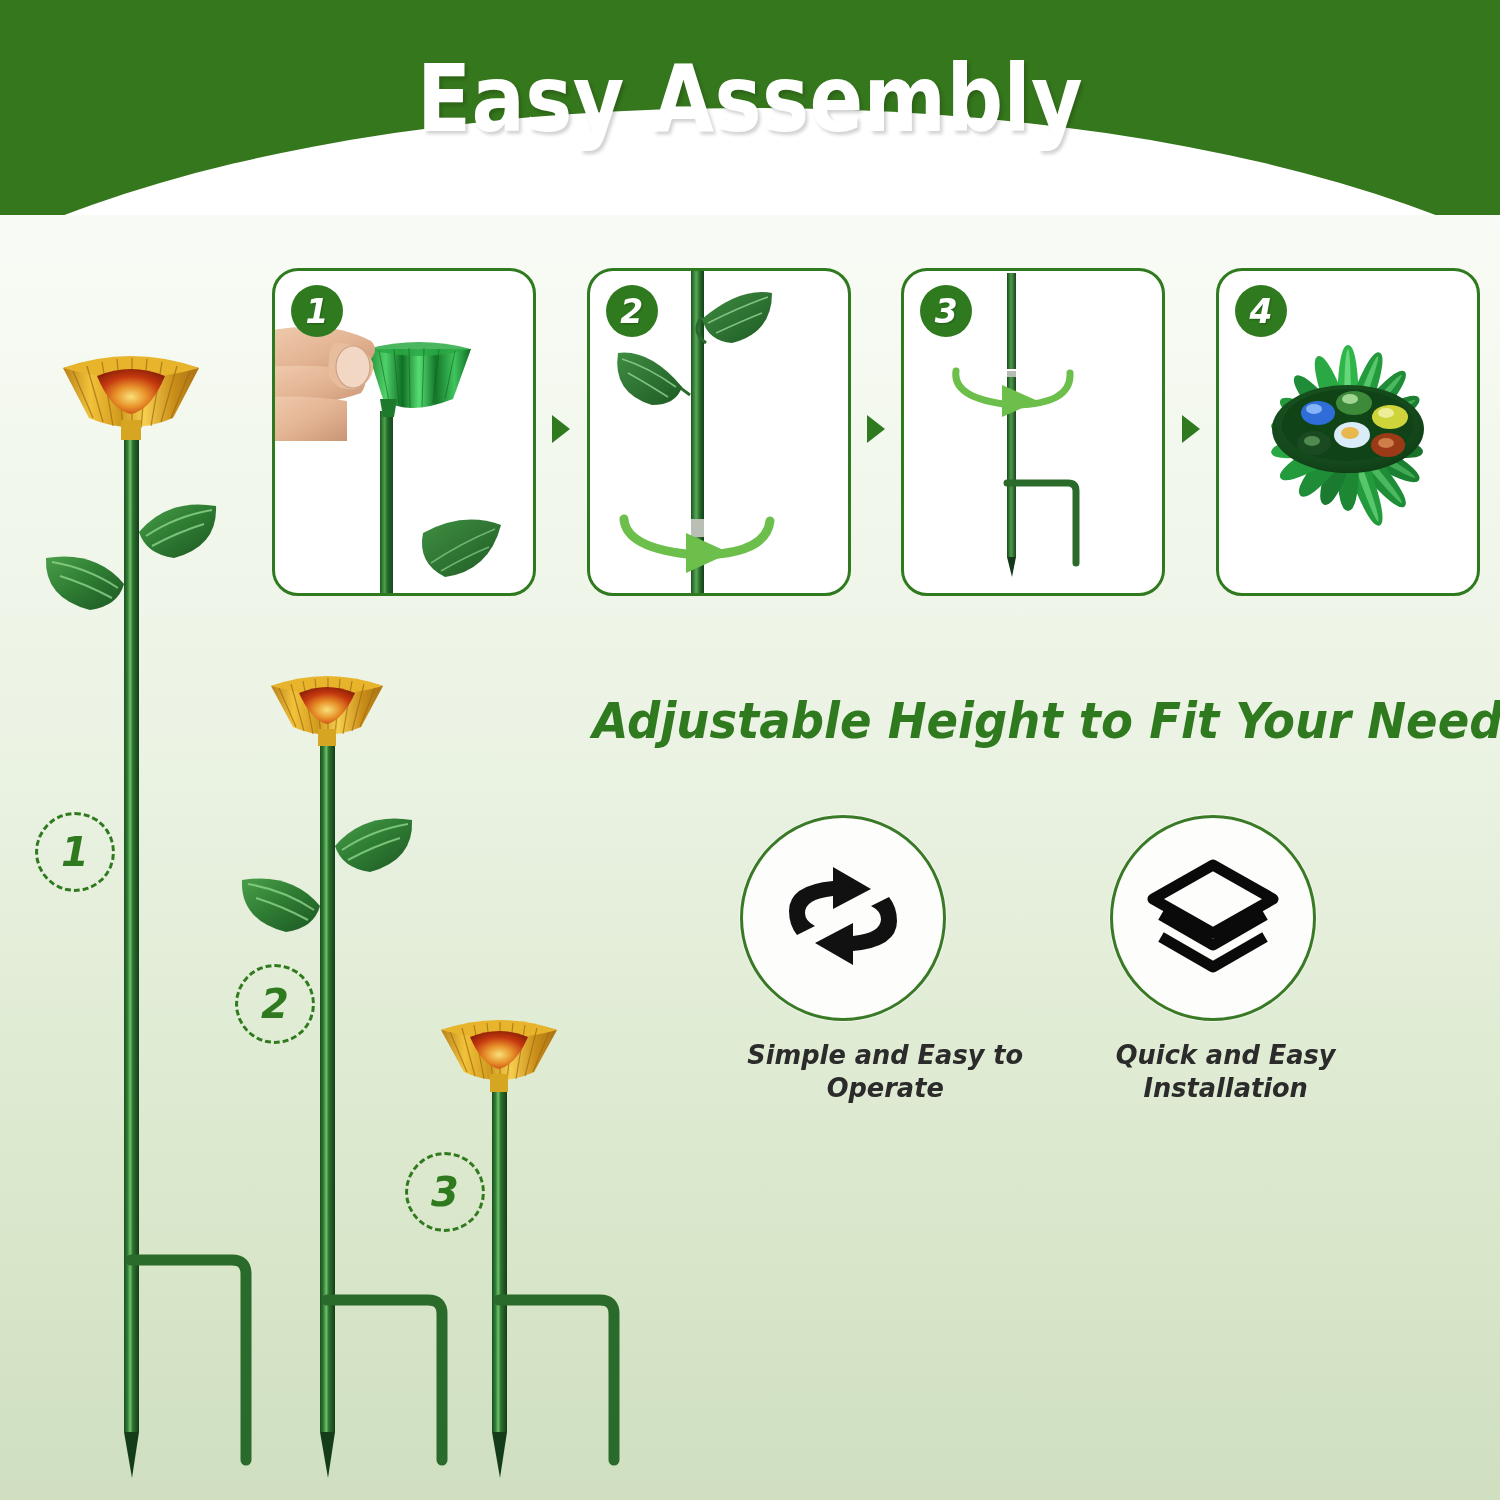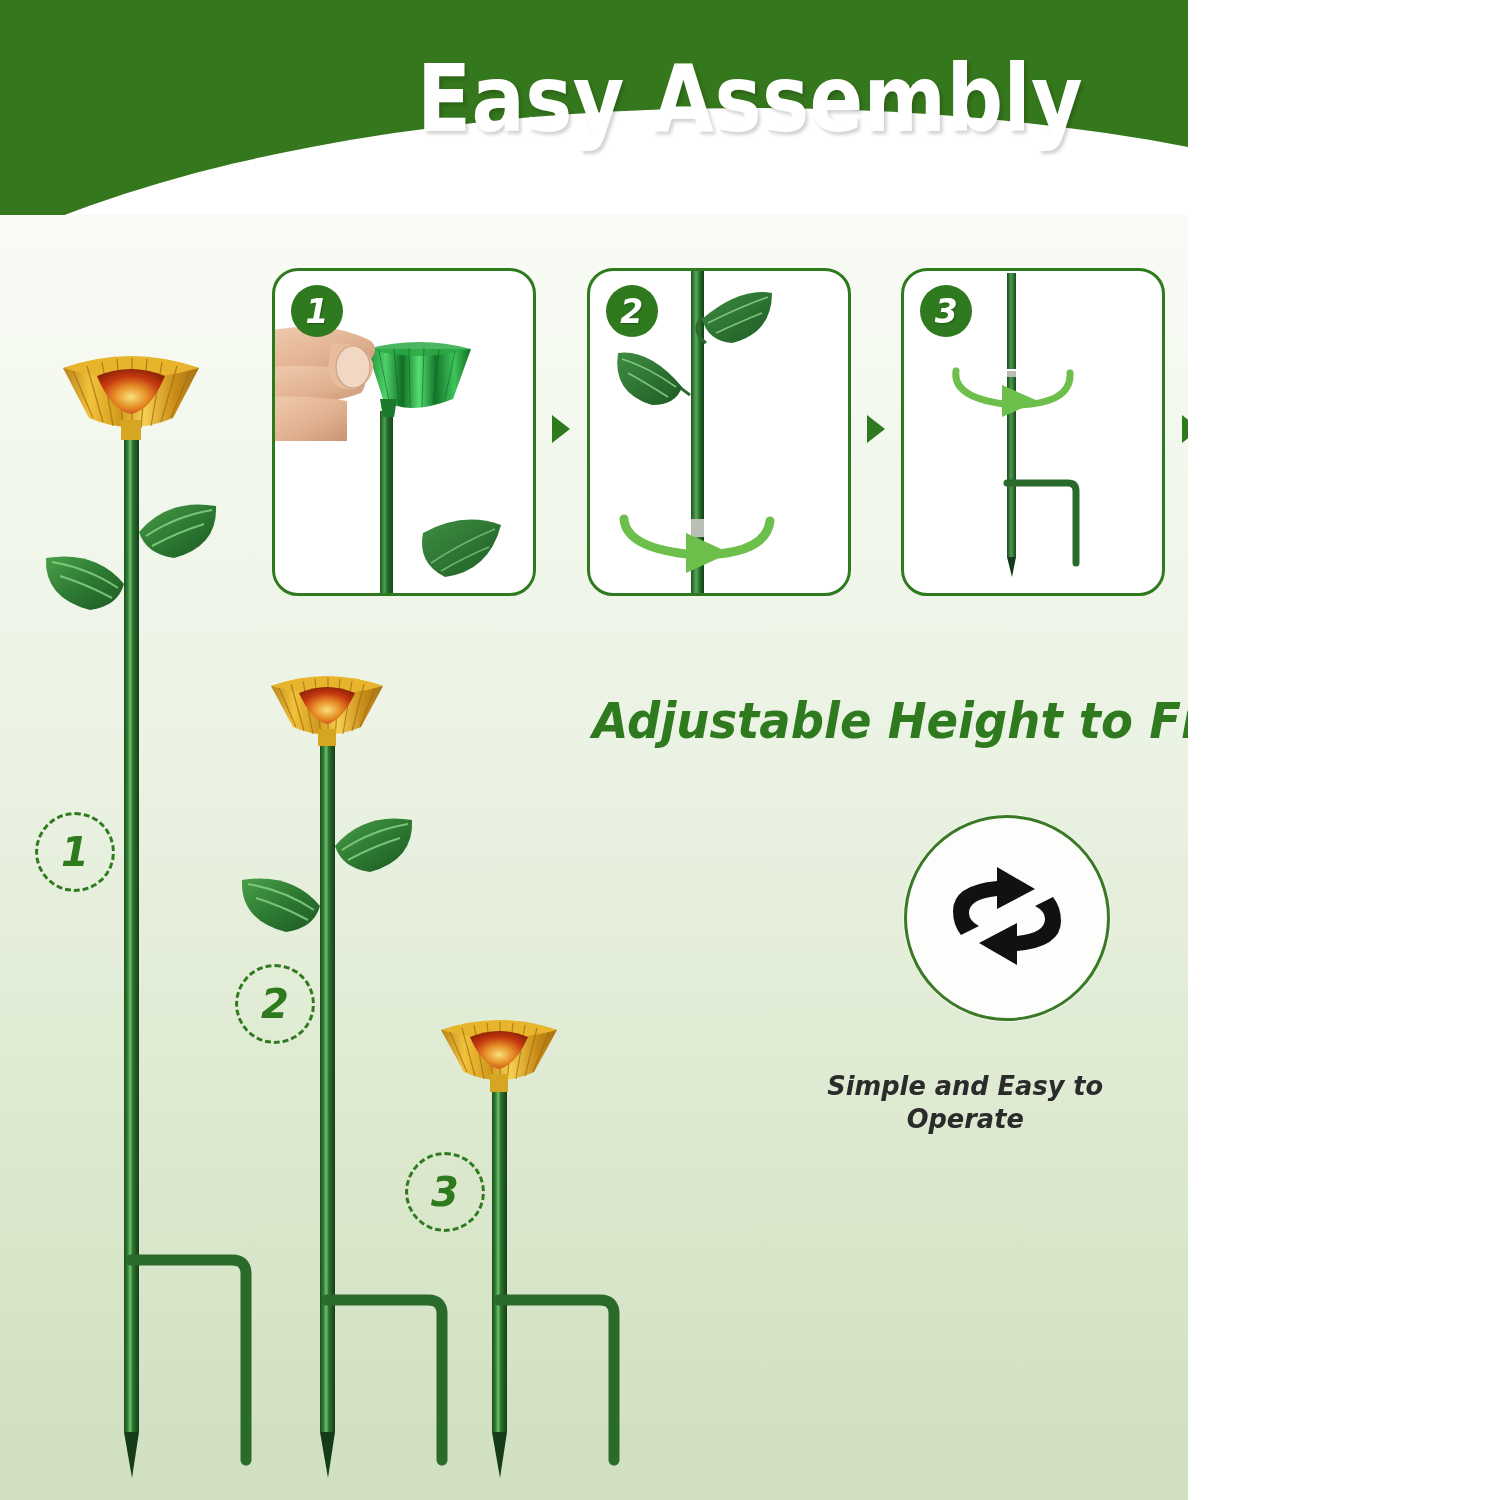--- a/index.html
+++ b/index.html
@@ -3,21 +3,21 @@
 <meta charset="utf-8">
 <style>
   html,body{margin:0;padding:0;}
   body{
     width:1500px;height:1500px;
     font-family:"Liberation Sans", sans-serif;
     background:#ffffff;
     overflow:hidden;
   }
   .page{
-    position:relative;width:1188px;height:1500px;overflow:hidden;
+    position:relative;width:1500px;height:1500px;overflow:hidden;
     background:linear-gradient(180deg,#fdfefc 0%,#f6faf2 22%,#eaf2e2 52%,#dbe8cd 78%,#cfdfc0 100%);
   }
 
   
   .header{
     position:absolute;left:0;top:0;width:1500px;height:215px;
     background:#35771c;
     overflow:hidden;
     z-index:5;
   }
@@ -107,21 +107,21 @@
   }
 
   .features{
     position:absolute;left:740px;top:815px;width:740px;height:640px;
     display:grid;
     grid-template-columns:1fr 1fr;
     grid-template-rows:1fr 1fr;
     z-index:4;
   }
   .feature{
-    display:flex;flex-direction:column;align-items:flex-end;gap:31px;
+    display:flex;flex-direction:column;align-items:flex-start;
   }
   .fcircle{
     width:200px;height:200px;border-radius:50%;
     border:3px solid #3a7a26;
     background:#fdfefb;
     display:flex;align-items:center;justify-content:center;
     box-shadow:0 0 0 1px rgba(255,255,255,.5);
   }
   .fcircle svg{display:block;}
   .flabel{
@@ -525,16 +525,29 @@
           <path d="M122 58 Q122 84 78 88 L78 102 L40 80 L78 60 L78 73 Q106 70 106 56 Q106 48 96 43
                    L114 34 Q122 44 122 58 Z" fill="#111"></path>
         </svg>
       </div>
       <div class="flabel" style="white-space:pre-line">Simple and Easy to
 Operate</div>
     </div>
 
 
 
+    <div class="feature">
+      <div class="fcircle">
+        <svg width="136" height="122" viewBox="0 0 136 122">
+          <g fill="none" stroke="#0a0a0a" stroke-width="11" stroke-linejoin="round">
+            <path d="M68 8 L128 42 L68 76 L8 42 Z"></path>
+            <path d="M16 58 L68 88 L120 58"></path>
+            <path d="M16 80 L68 110 L120 80"></path>
+          </g>
+        </svg>
+      </div>
+      <div class="flabel" style="white-space:pre-line">Quick and Easy
+Installation</div>
+    </div>
 
   </div>
 
 </div>
 
 </body></html>

